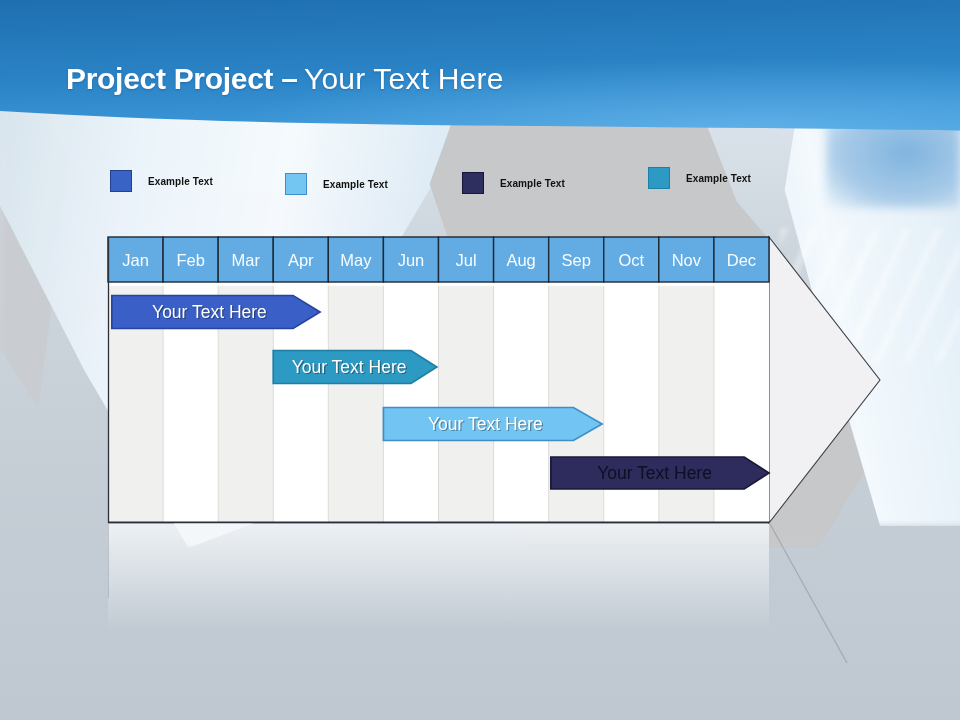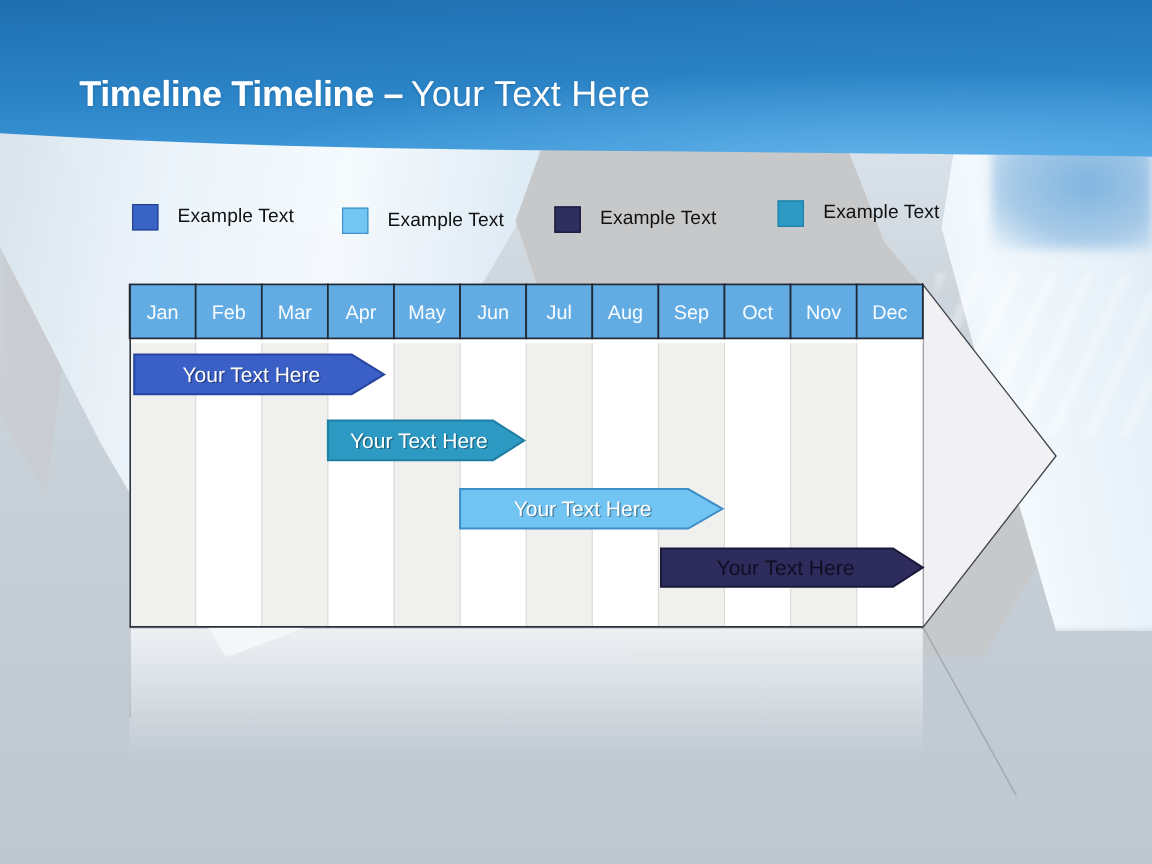--- a/index.html
+++ b/index.html
@@ -36,21 +36,21 @@
   .t-bold{font-weight:700;letter-spacing:-.3px;}
   .t-sep{font-weight:700;margin:0 6px 0 8px;}
   .t-light{font-weight:400;letter-spacing:.2px;}
   
   .legend-item{position:absolute;display:flex;align-items:center;}
   .legend-item:nth-child(1){left:110px;top:170px;}
   .legend-item:nth-child(2){left:285px;top:173px;}
   .legend-item:nth-child(3){left:462px;top:172px;}
   .legend-item:nth-child(4){left:648px;top:167px;}
   .swatch{width:20px;height:20px;border:1px solid #333;flex:0 0 auto;}
-  .legend-label{margin-left:16px;font-size:16px;font-weight:400;color:#111;letter-spacing:.1px;}
+  .legend-label{margin-left:16px;font-size:10px;font-weight:700;color:#111;letter-spacing:.1px;}
   
   .gantt{position:absolute;left:0;top:0;}
   .month-label{font-family:"Liberation Sans",sans-serif;}
   .bar-label{font-family:"Liberation Sans",sans-serif;}
 </style>
 </head>
 <body>
 
 <div class="slide">
 
@@ -71,21 +71,21 @@
       <radialGradient id="bandGlow" cx="0.78" cy="1.0" r="0.55">
         <stop offset="0" stop-color="#7CC4F2" stop-opacity="0.5"></stop>
         <stop offset="1" stop-color="#7CC4F2" stop-opacity="0"></stop>
       </radialGradient>
     </defs>
     <path d="M0,0 H960 V130.5 C820,128.5 660,127 480,125.5 C300,124 150,120 0,111 Z" fill="url(#bandGrad)"></path>
     <path d="M0,0 H960 V130.5 C820,128.5 660,127 480,125.5 C300,124 150,120 0,111 Z" fill="url(#bandGlow)"></path>
   </svg>
 
   <div class="title">
-    <span class="t-bold">Timeline Timeline</span><span class="t-sep">–</span><span class="t-light">Your Text Here</span>
+    <span class="t-bold">Project Project</span><span class="t-sep">–</span><span class="t-light">Your Text Here</span>
   </div>
 
   <div id="legend">
       <div class="legend-item">
         <span class="swatch" style="background: rgb(58, 99, 198); border-color: rgb(36, 65, 143);"></span>
         <span class="legend-label">Example Text</span>
       </div>
       <div class="legend-item">
         <span class="swatch" style="background: rgb(116, 198, 242); border-color: rgb(62, 143, 201);"></span>
         <span class="legend-label">Example Text</span>

